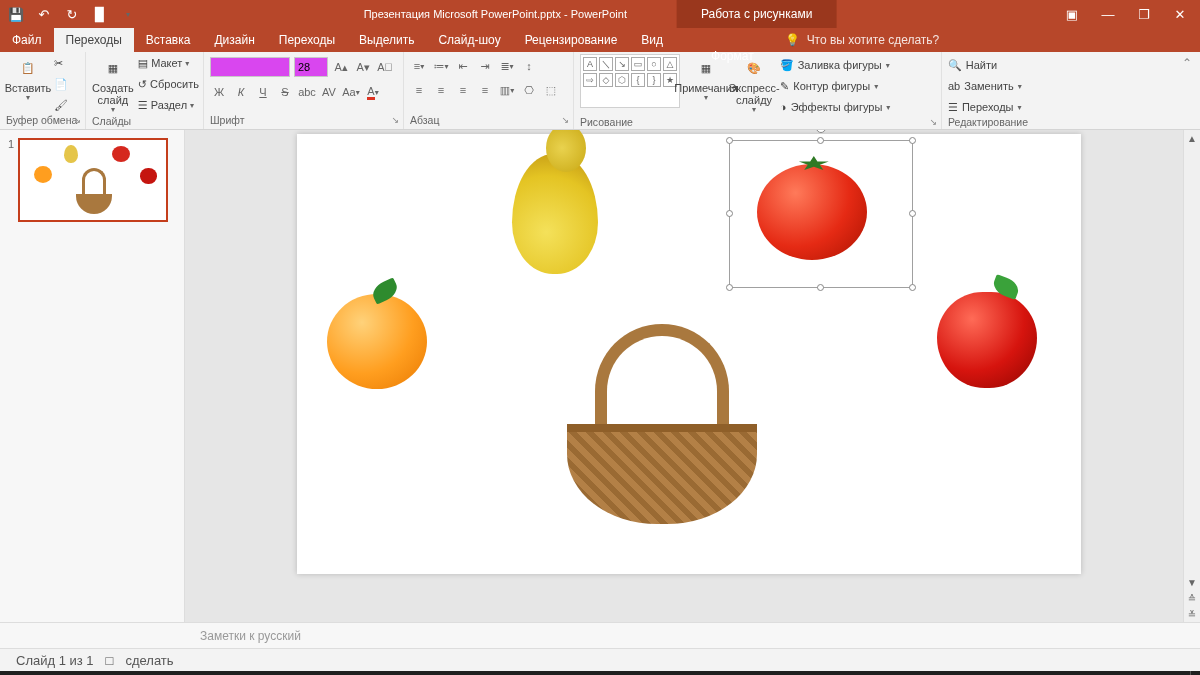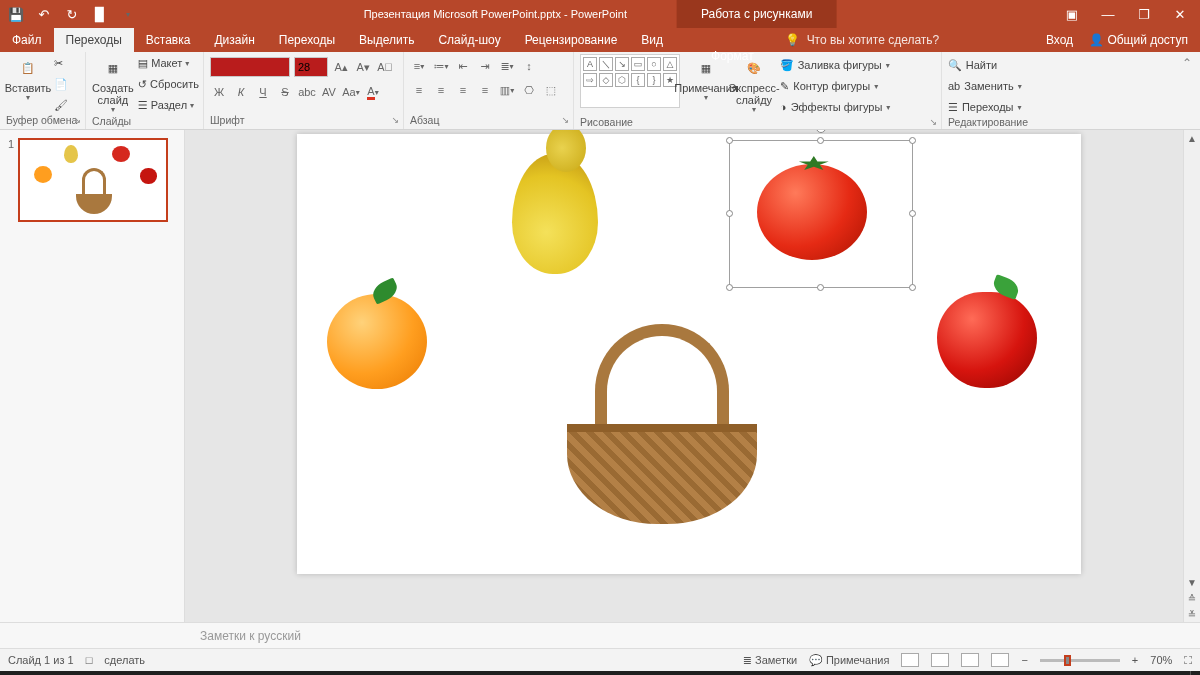--- a/index.html
+++ b/index.html
@@ -26,21 +26,21 @@
 .ribbon { height: 78px; background: #f3f3f3; border-bottom: 1px solid #d4d4d4; display: flex; }
 .group { border-right: 1px solid #e1e1e1; padding: 2px 6px 0 6px; display: flex; flex-direction: column; }
 .group-body { flex: 1; display: flex; align-items: flex-start; gap: 4px; }
 .group-label { height: 15px; font-size: 10.5px; color: #666; text-align: left; position: relative; }
 .group-label .launcher { position: absolute; right: -2px; top: 1px; font-size: 9px; color: #888; }
 .big-btn { display: flex; flex-direction: column; align-items: center; width: 44px; padding-top: 2px; font-size: 11px; line-height: 1.1; text-align: center; }
 .big-btn .ic { width: 24px; height: 24px; margin-bottom: 2px; display: flex; align-items: center; justify-content: center; }
 .col { display: flex; flex-direction: column; gap: 3px; }
 .row { display: flex; align-items: center; gap: 4px; }
 .mini { font-size: 11px; display: flex; align-items: center; gap: 3px; height: 18px; }
-.btn-look { border: 1px solid #c8c8c8; background: #b91c1c; }
+.btn-look { border: 1px solid #c8c8c8; background: #d946ef; }
 .font-combo { width: 80px; height: 20px; }
 .size-combo { width: 34px; height: 20px; text-align: left; padding-left: 3px; font-size: 11px; }
 .fmt-btn { width: 18px; height: 18px; display: inline-flex; align-items: center; justify-content: center; font-size: 11px; color: #666; }
 .shapes-box { width: 100px; height: 54px; border: 1px solid #d0d0d0; background: #fff; display: flex; flex-wrap: wrap; align-content: flex-start; padding: 2px; gap: 2px; }
 .shape-cell { width: 14px; height: 14px; border: 1px solid #aaa; font-size: 9px; display: flex; align-items: center; justify-content: center; color: #666; }
 .edit-row { display: flex; align-items: center; gap: 4px; font-size: 11px; height: 18px; }
 .drop { font-size: 8px; color: #666; }
 
 
 .workarea { display: flex; height: 492px; background: #e6e6e6; }
@@ -70,21 +70,21 @@
 .apple-fruit { width: 100px; height: 96px; border-radius: 48% 48% 50% 50% / 50% 50% 55% 55%; background: radial-gradient(circle at 35% 28%, #ff6b57, #d6140e 55%, #8e0500); position: absolute; }
 .apple-fruit::before { content:""; position:absolute; top:-14px; right:18px; width:26px; height:18px; background:#3aa23a; border-radius: 10% 60% 10% 60%; transform: rotate(20deg); }
 .basket-shape { position: absolute; width: 190px; height: 130px; }
 .basket-body { position:absolute; bottom:0; left:0; width:190px; height:100px; background: repeating-linear-gradient(45deg,#b38046,#b38046 6px,#9a6a33 6px,#9a6a33 12px); border-radius: 0 0 90px 90px / 0 0 70px 70px; border-top: 8px solid #8f5f29; }
 .basket-handle { position:absolute; top:-70px; left:28px; width:134px; height:150px; border: 12px solid #a9783e; border-bottom: none; border-radius: 80px 80px 0 0; }
 
 
 .notesbar { height: 26px; background: #f7f7f7; border-top: 1px solid #ddd; padding-left: 200px; font-size: 12px; color: #999; display: flex; align-items: center; }
 
 
-.statusbar { height: 23px; background: #f3f3f3; border-top: 1px solid #ddd; display: flex; align-items: center; font-size: 11px; color: #555; padding: 0 8px; gap: 12px; }
+.statusbar { height: 23px; background: #f3f3f3; border-top: 1px solid #ddd; display: flex; align-items: center; font-size: 13px; color: #555; padding: 0 16px; gap: 12px; }
 .statusbar .right { margin-left: auto; display: flex; align-items: center; gap: 12px; }
 .viewbtn { width: 18px; height: 14px; border: 1px solid #aaa; background: #fff; }
 .zoom-slider { width: 80px; height: 3px; background: #bbb; position: relative; }
 .zoom-slider .thumb { position: absolute; left: 30%; top: -4px; width: 7px; height: 11px; background: #888; }
 
 
 .taskbar { height: 30px; background: #1f1f1f; display: flex; align-items: center; color: #fff; font-size: 11px; }
 .taskbar .tb-icon { width: 34px; height: 30px; display: flex; align-items: center; justify-content: center; }
 .taskbar .tray { margin-left: auto; display: flex; align-items: center; gap: 8px; padding-right: 4px; }
 .clock { text-align: center; line-height: 1.1; font-size: 10.5px; padding: 0 8px; }
@@ -119,27 +119,20 @@
   <div class="menu-tab">Дизайн</div>
   <div class="menu-tab">Переходы</div>
   <div class="menu-tab">Выделить</div>
   <div class="menu-tab">Слайд-шоу</div>
   <div class="menu-tab">Рецензирование</div>
   <div class="menu-tab">Вид</div>
   <div class="menu-tab contextual" style="margin-left:24px">Формат</div>
   <div class="tellme">
     <span>💡</span>
     <span>Что вы хотите сделать?</span>
-  </div>
-  <div class="menu-right">
-    <span>Вход</span>
-    <span>
-      <span>👤</span>
-      <span>Общий доступ</span>
-    </span>
   </div>
 </div>
 
 <div class="ribbon">
 
   <div class="group" style="width:86px">
     <div class="group-body">
       <div class="big-btn">
         <div class="ic">📋</div>
         <span>Вставить</span>
@@ -362,35 +355,20 @@
 </div>
 
 <div class="notesbar">
   <span>Заметки к русский</span>
 </div>
 
 <div class="statusbar">
   <span>Слайд 1 из 1</span>
   <span>□</span>
   <span>сделать</span>
-  <div class="right">
-    <span>≣ <span>Заметки</span></span>
-    <span>💬 <span>Примечания</span></span>
-    <span class="viewbtn"></span>
-    <span class="viewbtn"></span>
-    <span class="viewbtn"></span>
-    <span class="viewbtn"></span>
-    <span>−</span>
-    <div class="zoom-slider">
-        <div class="thumb"></div>
-      </div>
-    <span>+</span>
-    <span>70%</span>
-    <span>⛶</span>
-  </div>
 </div>
 
 <div class="taskbar">
 
   <div class="tb-icon">🔍</div>
   <div class="tb-icon">⊞</div>
   <div class="tb-icon">🗂</div>
   <div class="tb-icon">💾</div>
   <div class="tb-icon"></div>
   <div class="tb-icon"></div>

